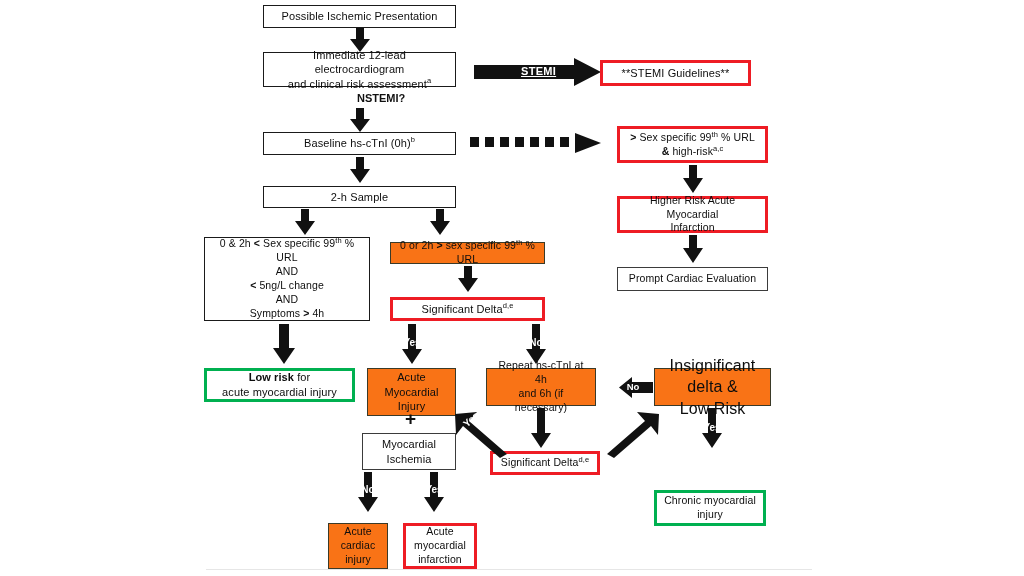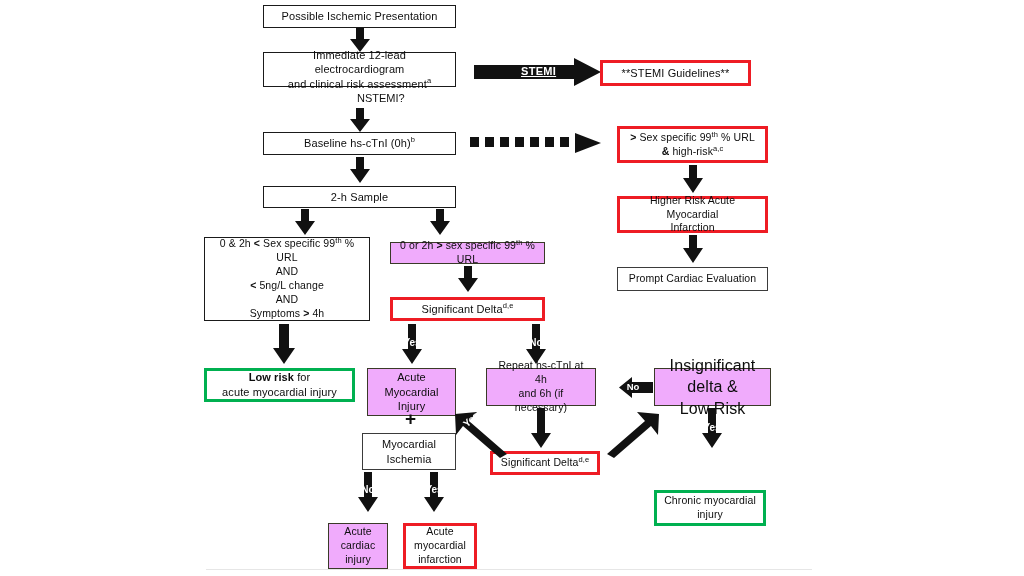--- a/index.html
+++ b/index.html
@@ -26,29 +26,29 @@
     background: #ffffff;
     border: 1.6px solid #1a1a1a;
     font-size: 11px;
     line-height: 1.32;
     padding: 2px 4px;
     letter-spacing: .1px;
   }
   .node .txt { width: 100%; }
   .node.red   { border: 3px solid #ee1c24; background:#ffffff; }
   .node.green { border: 3px solid #00b050; background:#ffffff; }
-  .node.cream { border: 1.6px solid #3a3a28; background:#f0abfc; }
+  .node.cream { border: 1.6px solid #3a3a28; background:#f97316; }
   .node.thin  { border: 1.3px solid #3b3b3b; }
   sup { font-size: 7.5px; vertical-align: super; line-height: 0; }
 
   
   .plabel {
     position: absolute;
     font-size: 11px;
-    font-weight: normal;
+    font-weight: bold;
     color: #111;
     white-space: nowrap;
     padding-left: 16px;
   }
   .plus {
     position: absolute;
     font-size: 19px;
     font-weight: bold;
     color: #111;
     line-height: 1;

